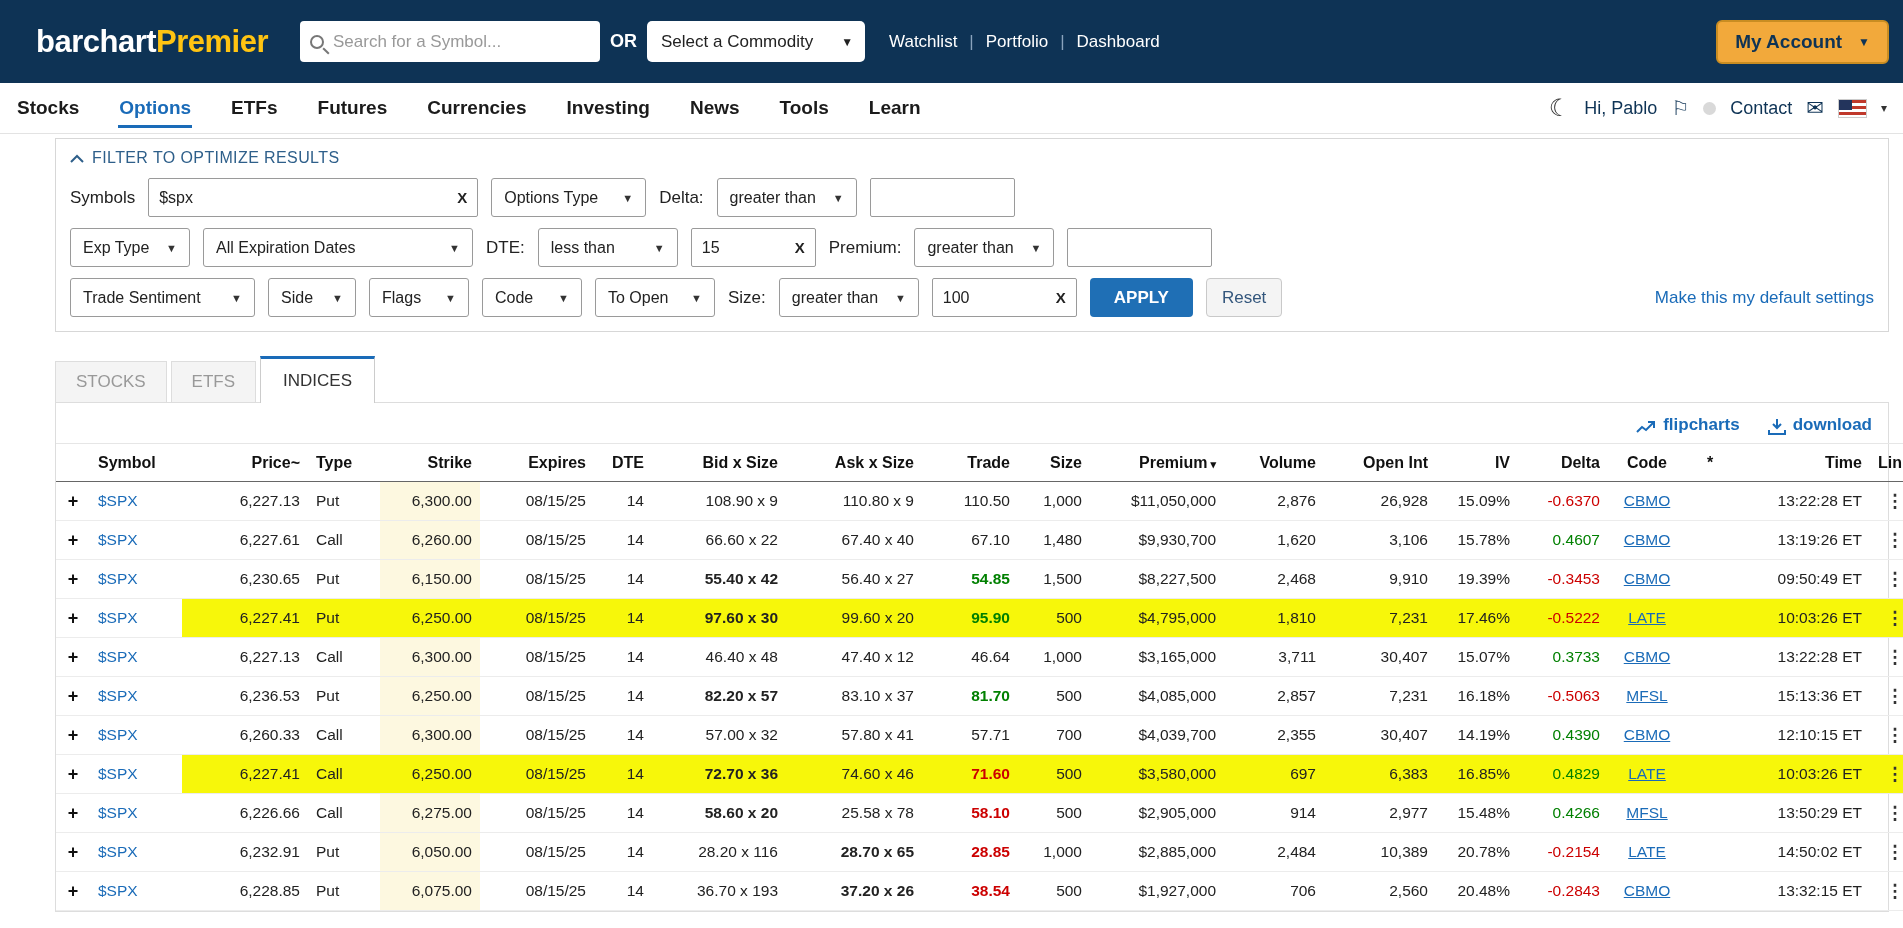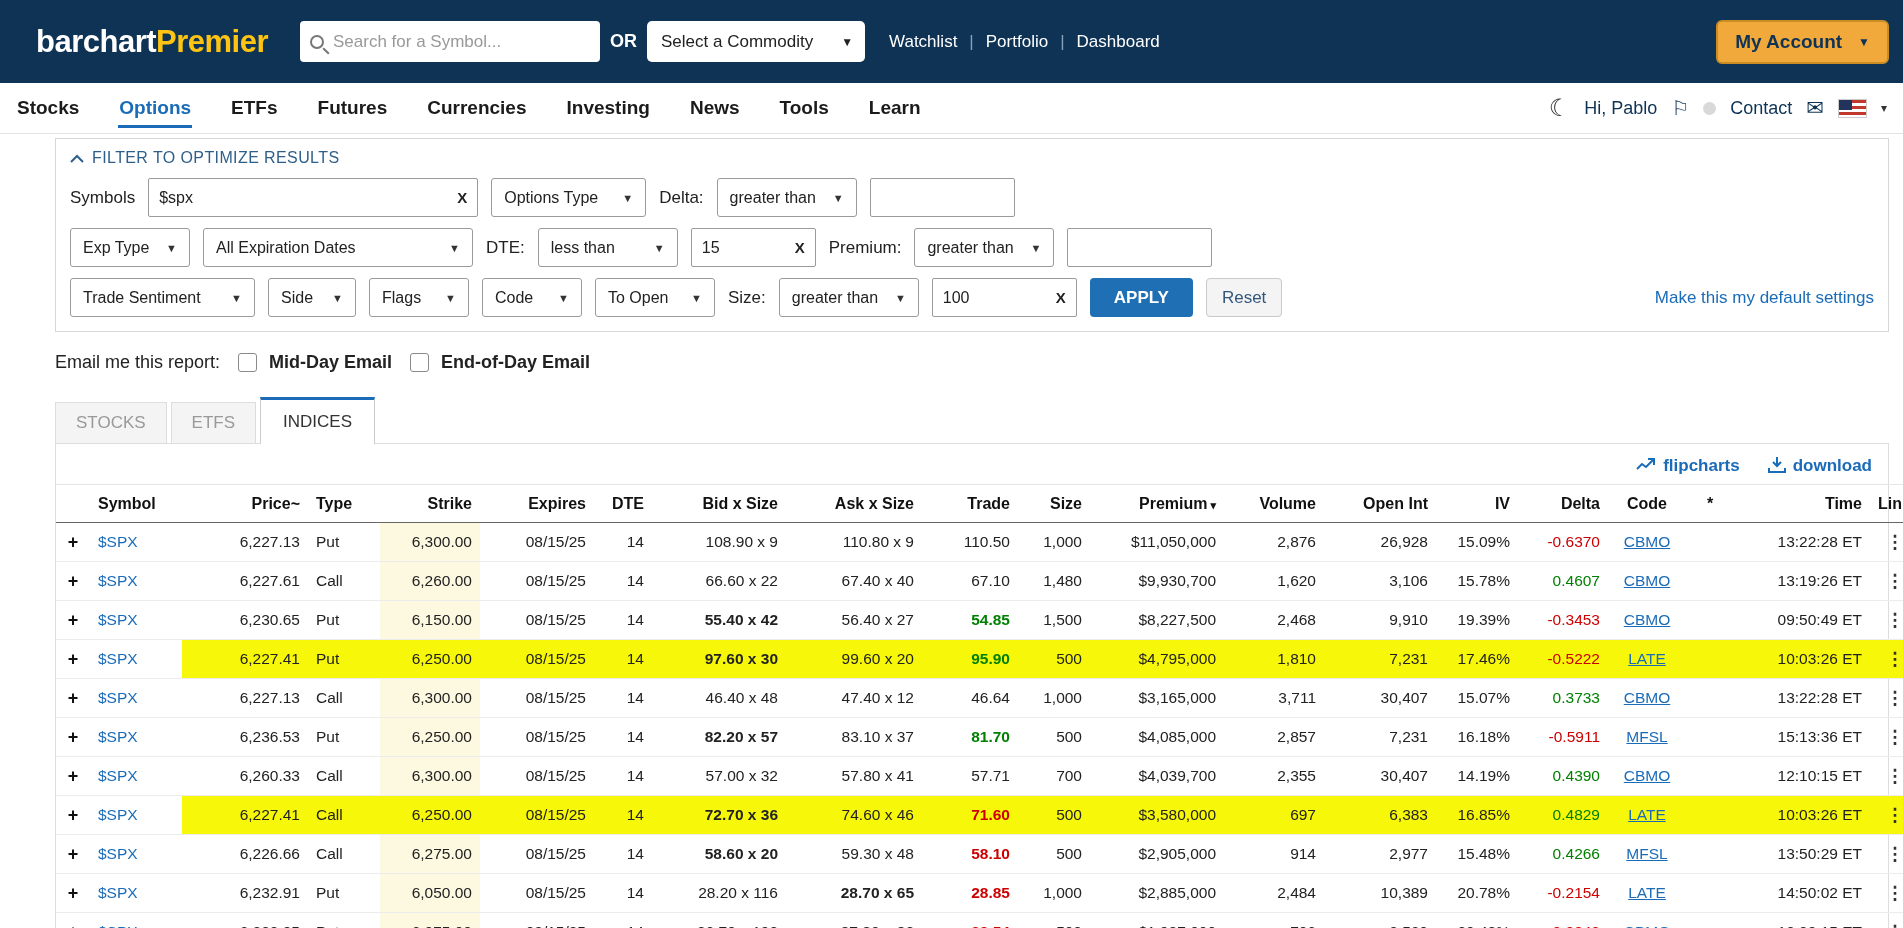--- a/index.html
+++ b/index.html
@@ -83,21 +83,21 @@
 
   .tabs { display:flex; align-items:flex-end; margin-top:24px; gap:4px; }
   .tab { padding:10px 20px; background:#f4f4f4; border:1px solid #ddd; border-bottom:none;
          color:#999; font-size:17px; cursor:pointer; }
   .tab.active { background:#fff; color:#333; border-top:3px solid var(--accent_blue);
                 border-left:1px solid #ccc; border-right:1px solid #ccc; padding:12px 22px;
                 margin-bottom:-1px; position:relative; z-index:2; }
 
   .table-panel { border:1px solid #ddd; border-top:1px solid #ddd; background:#fff; }
   .toolbar { display:flex; justify-content:flex-end; gap:28px; padding:12px 16px 8px; }
-  .tool { display:flex; align-items:flex-start; gap:7px; color:var(--accent_blue); font-weight:bold;
+  .tool { display:flex; align-items:flex-end; gap:7px; color:var(--accent_blue); font-weight:bold;
           font-size:17px; cursor:pointer; text-decoration:none; }
   .tool svg { display:block; }
 
   table { width:100%; border-collapse:collapse; table-layout:fixed; font-size:15.5px; color:#222; }
   thead th { font-size:16px; font-weight:bold; color:#111; border-top:1px solid #e6e6e6;
              border-bottom:1px solid #666; height:38px; padding:0 8px; white-space:nowrap; }
   td { height:39px; padding:0 8px; border-bottom:1px solid #ececec; white-space:nowrap; overflow:hidden; }
   .l{text-align:left;} .r{text-align:right;} .c{text-align:center;}
   .b{font-weight:bold;}
   .up{color:var(--green);} .down{color:var(--red);}
@@ -252,27 +252,20 @@
       <div class="inputbox w145">
         <input value="100" style="">
         <span class="clear">X</span>
       </div>
       <button class="apply">APPLY</button>
       <button class="reset">Reset</button>
       <a class="default-link">Make this my default settings</a>
     </div>
   </section>
 
-  <div class="email-row">
-    <span>Email me this report:</span>
-    <input type="checkbox" style="">
-    <span class="cb-label">Mid-Day Email</span>
-    <input type="checkbox" style="">
-    <span class="cb-label">End-of-Day Email</span>
-  </div>
 
   <div class="tabs">
       <div class="tab">STOCKS</div>
       <div class="tab">ETFS</div>
       <div class="tab active">INDICES</div>
     </div>
 
   <section class="table-panel">
     <div class="toolbar">
       <a class="tool">
@@ -458,21 +451,21 @@
             <td class="r">08/15/25</td>
             <td class="r">14</td>
             <td class="r b">82.20 x 57</td>
             <td class="r">83.10 x 37</td>
             <td class="r b up">81.70</td>
             <td class="r">500</td>
             <td class="r">$4,085,000</td>
             <td class="r">2,857</td>
             <td class="r">7,231</td>
             <td class="r">16.18%</td>
-            <td class="r neg">-0.5911</td>
+            <td class="r neg">-0.5063</td>
             <td class="c"><a class="code-link">MFSL</a></td>
             <td class="c"></td>
             <td class="r">15:13:36 ET</td>
             <td class="c"><span class="kebab">⋮</span></td>
           </tr>
           <tr>
             <td class="c"><span class="plus">+</span></td>
             <td class="l sym"><a>$SPX</a></td>
             <td class="r">6,260.33</td>
             <td class="l">Call</td>
@@ -517,21 +510,21 @@
           </tr>
           <tr>
             <td class="c"><span class="plus">+</span></td>
             <td class="l sym"><a>$SPX</a></td>
             <td class="r">6,226.66</td>
             <td class="l">Call</td>
             <td class="r strike">6,275.00</td>
             <td class="r">08/15/25</td>
             <td class="r">14</td>
             <td class="r b">58.60 x 20</td>
-            <td class="r">59.30 x 48</td>
+            <td class="r">25.58 x 78</td>
             <td class="r b down">58.10</td>
             <td class="r">500</td>
             <td class="r">$2,905,000</td>
             <td class="r">914</td>
             <td class="r">2,977</td>
             <td class="r">15.48%</td>
             <td class="r pos">0.4266</td>
             <td class="c"><a class="code-link">MFSL</a></td>
             <td class="c"></td>
             <td class="r">13:50:29 ET</td>

